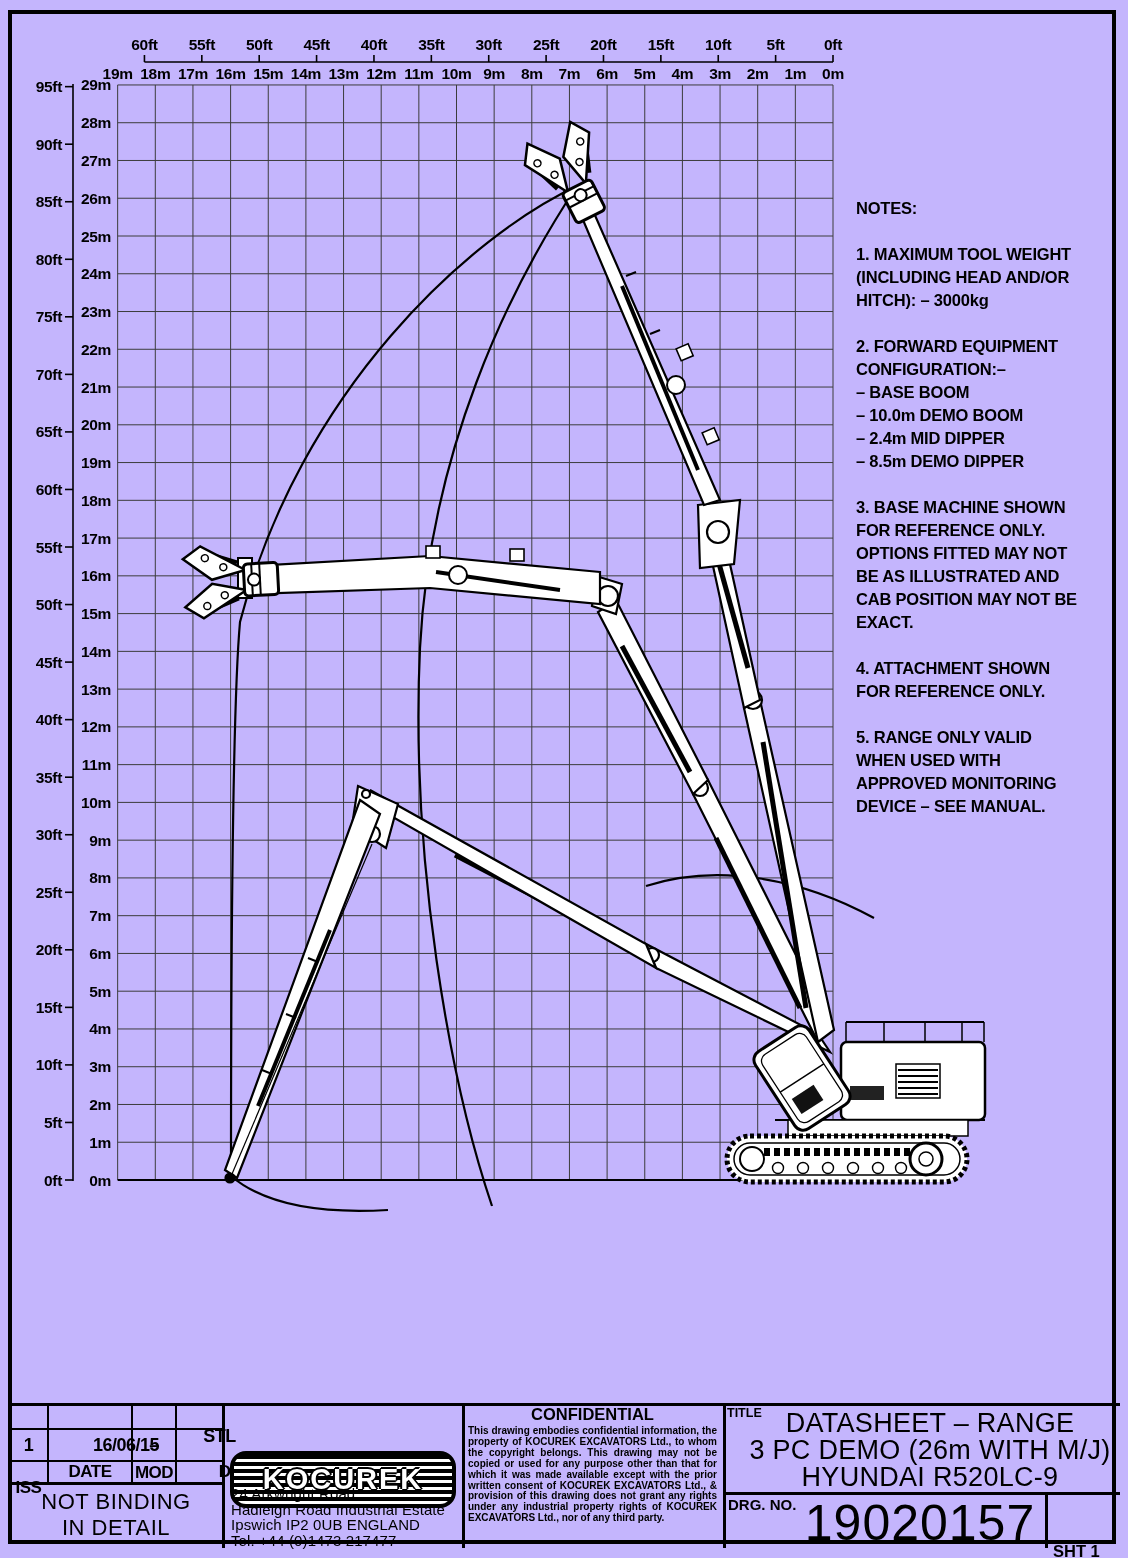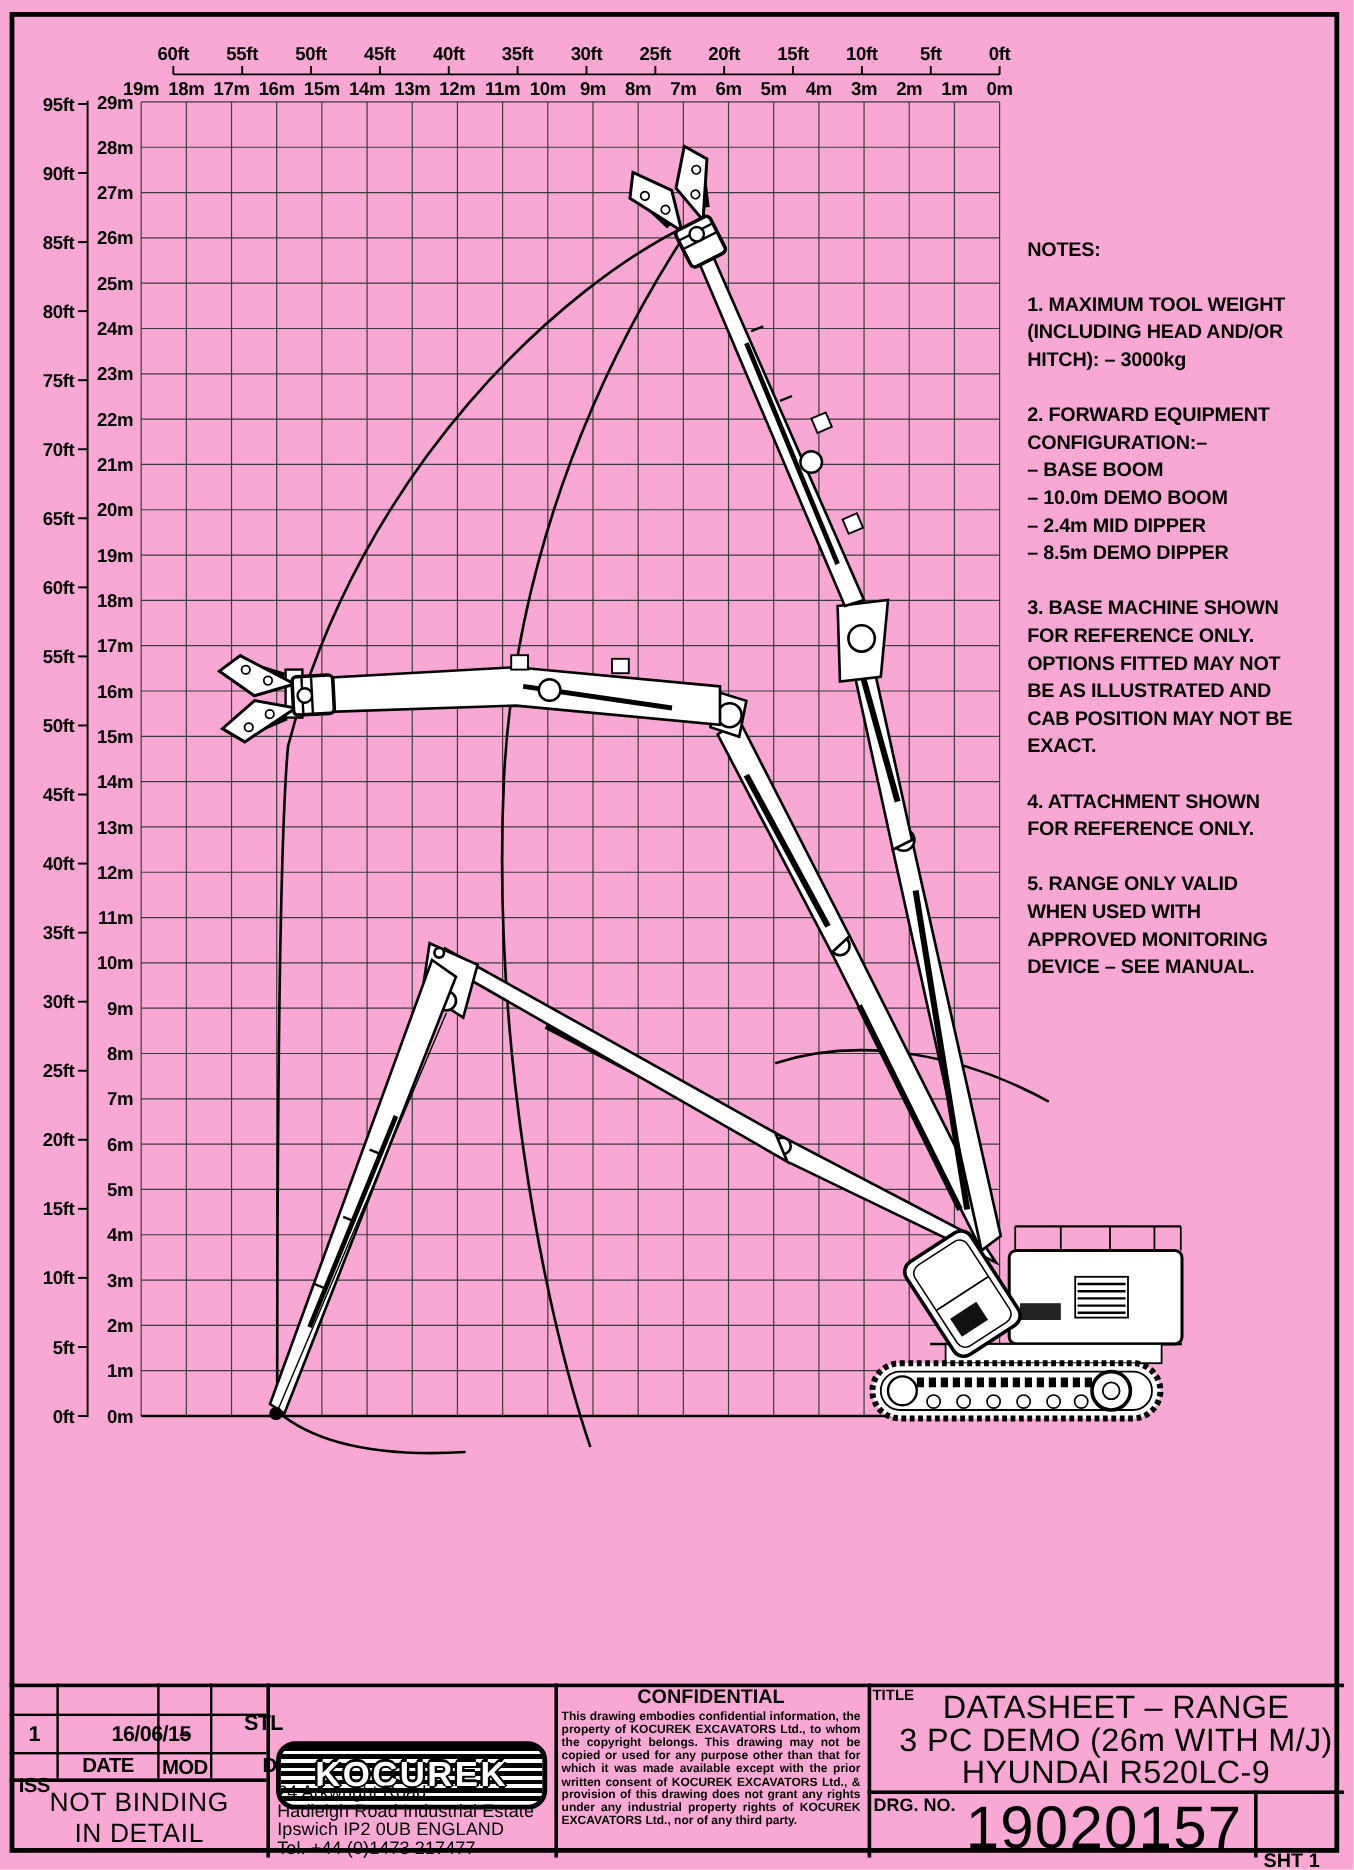--- a/index.html
+++ b/index.html
@@ -1,16 +1,16 @@
 <!DOCTYPE html>
 <html><head>
 <meta charset="utf-8">
 <style>
   html,body{margin:0;padding:0;background:#e8e8e8;}
-  .sheet{position:relative;width:1128px;height:1558px;background:#f9a8d4;
+  .sheet{position:relative;width:1128px;height:1558px;background:#c4b5fd;
          font-family:"Liberation Sans",sans-serif;color:#000;overflow:hidden;}
   .frame{position:absolute;left:8px;top:10px;width:1108px;height:1534px;
          border:4px solid #000;box-sizing:border-box;}
   svg{position:absolute;left:0;top:0;}
   svg text{font-family:"Liberation Sans",sans-serif;font-weight:700;fill:#000;letter-spacing:-0.3px;}
   .notes{position:absolute;left:856px;top:186px;width:260px;
          font-size:16.5px;font-weight:700;line-height:23px;white-space:pre-line;letter-spacing:-0.2px;margin-top:11px;}
   
   .hl,.vl{position:absolute;background:#000;}
   .cell{position:absolute;display:flex;align-items:center;justify-content:center;text-align:center;}

